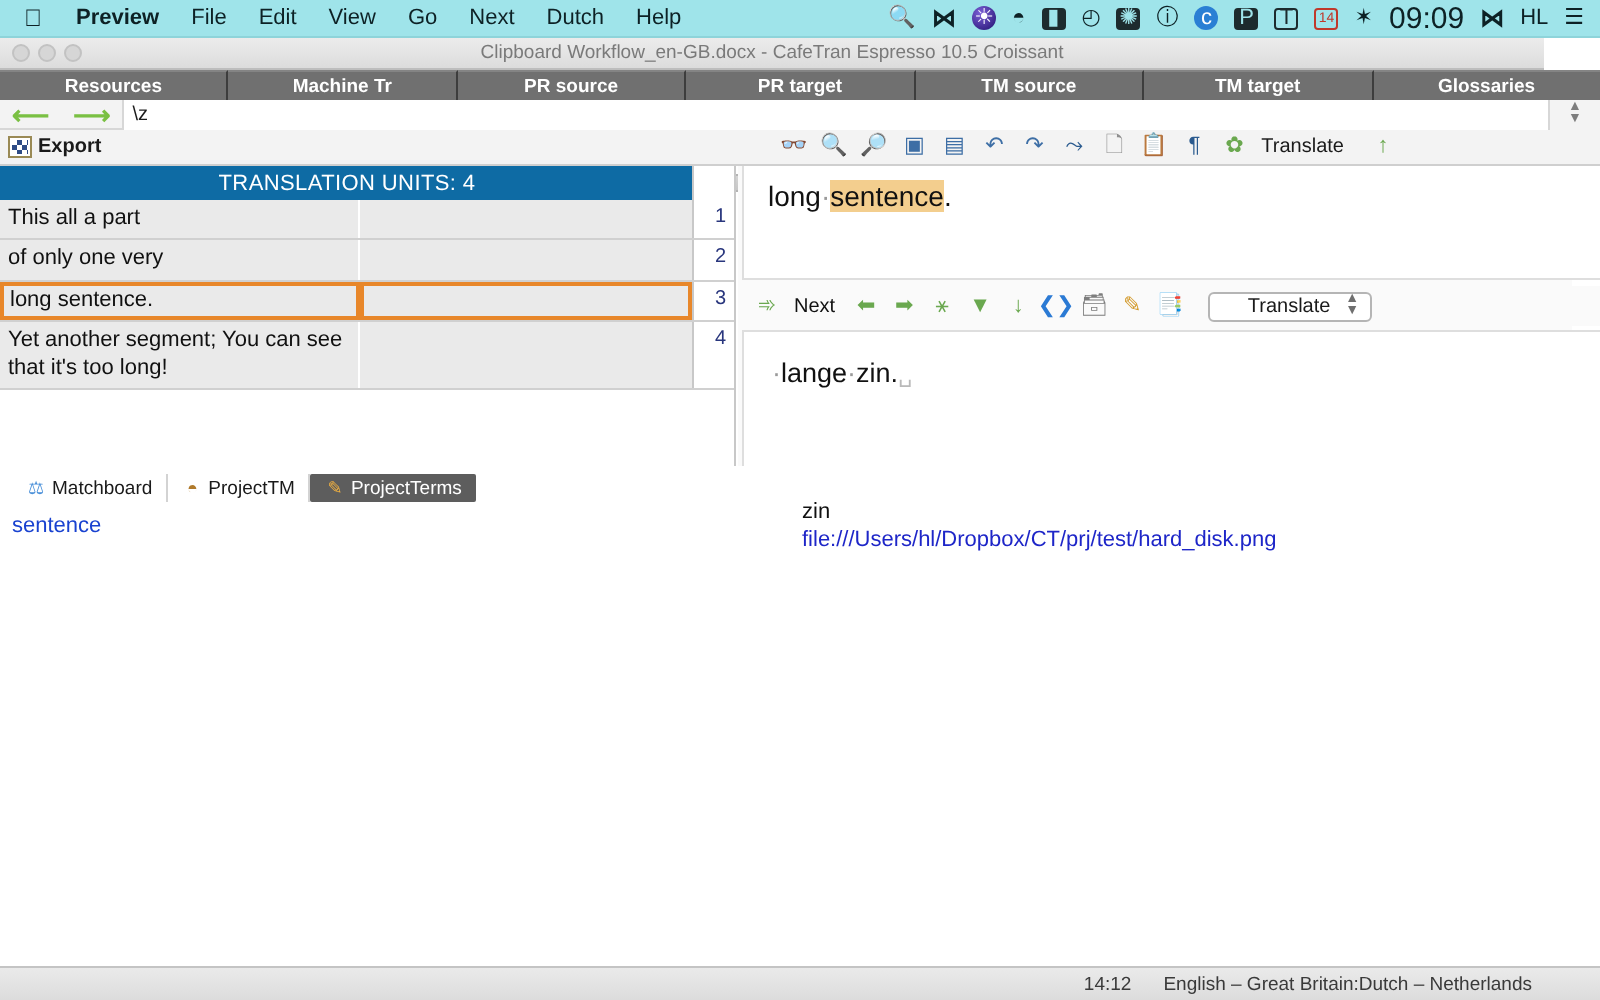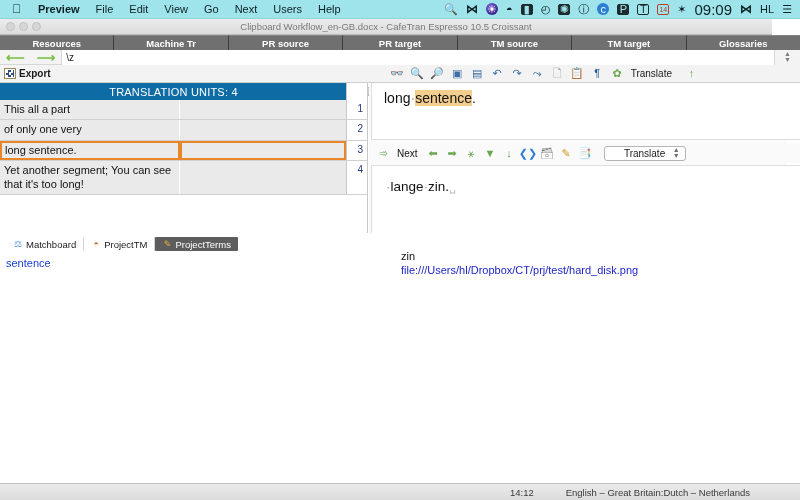--- a/index.html
+++ b/index.html
@@ -202,38 +202,38 @@
 
   .bottom-right { position: absolute; top: 250px; left: 397px; width: 403px; height: 232px; background: #fff; }
   .zin-word { font-size: 11px; color: #111; padding-left: 4px; }
   .file-link { font-size: 11px; color: #1e26c8; padding-left: 4px; padding-top: 2px; }
 
   
   .statusbar {
     position: absolute; bottom: 0; left: 0; width: 800px; height: 17px;
     background: linear-gradient(#eaeaea, #dcdcdc); border-top: 1px solid #c4c4c4;
     display: flex; align-items: center; justify-content: flex-end;
-    font-size: 9.5px; color: #3a3a3a; gap: 32px; padding-right: 8px;
+    font-size: 9.5px; color: #3a3a3a; gap: 16px; padding-right: 8px;
   }
   .statusbar .resize { width: 10px; height: 10px; }
 </style>
 </head>
 <body>
 
 <div id="app">
 
   <div class="menubar">
     <div class="apple"></div>
     <div class="mi bold">Preview</div>
     <div class="mi">File</div>
     <div class="mi">Edit</div>
     <div class="mi">View</div>
     <div class="mi">Go</div>
     <div class="mi">Next</div>
-    <div class="mi">Users</div>
+    <div class="mi">Dutch</div>
     <div class="mi">Help</div>
     <div class="spacer"></div>
     <div class="status-icons">
       <span class="si">🔍</span>
       <span class="si" style="font-weight:bold;font-size:12px;">⋈</span>
       <span class="si circ purple">☀</span>
       <span class="si">◓</span>
       <span class="si glyphbox solid">▮</span>
       <span class="si">◴</span>
       <span class="si glyphbox solid">✺</span>

